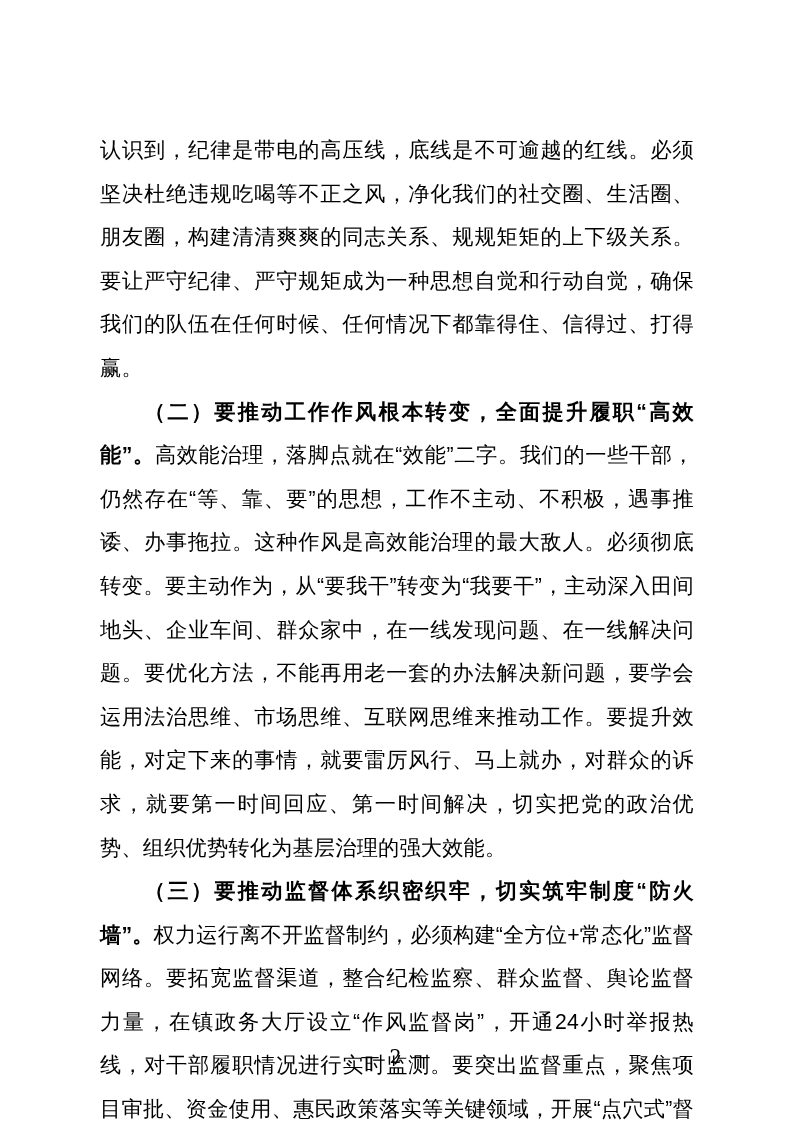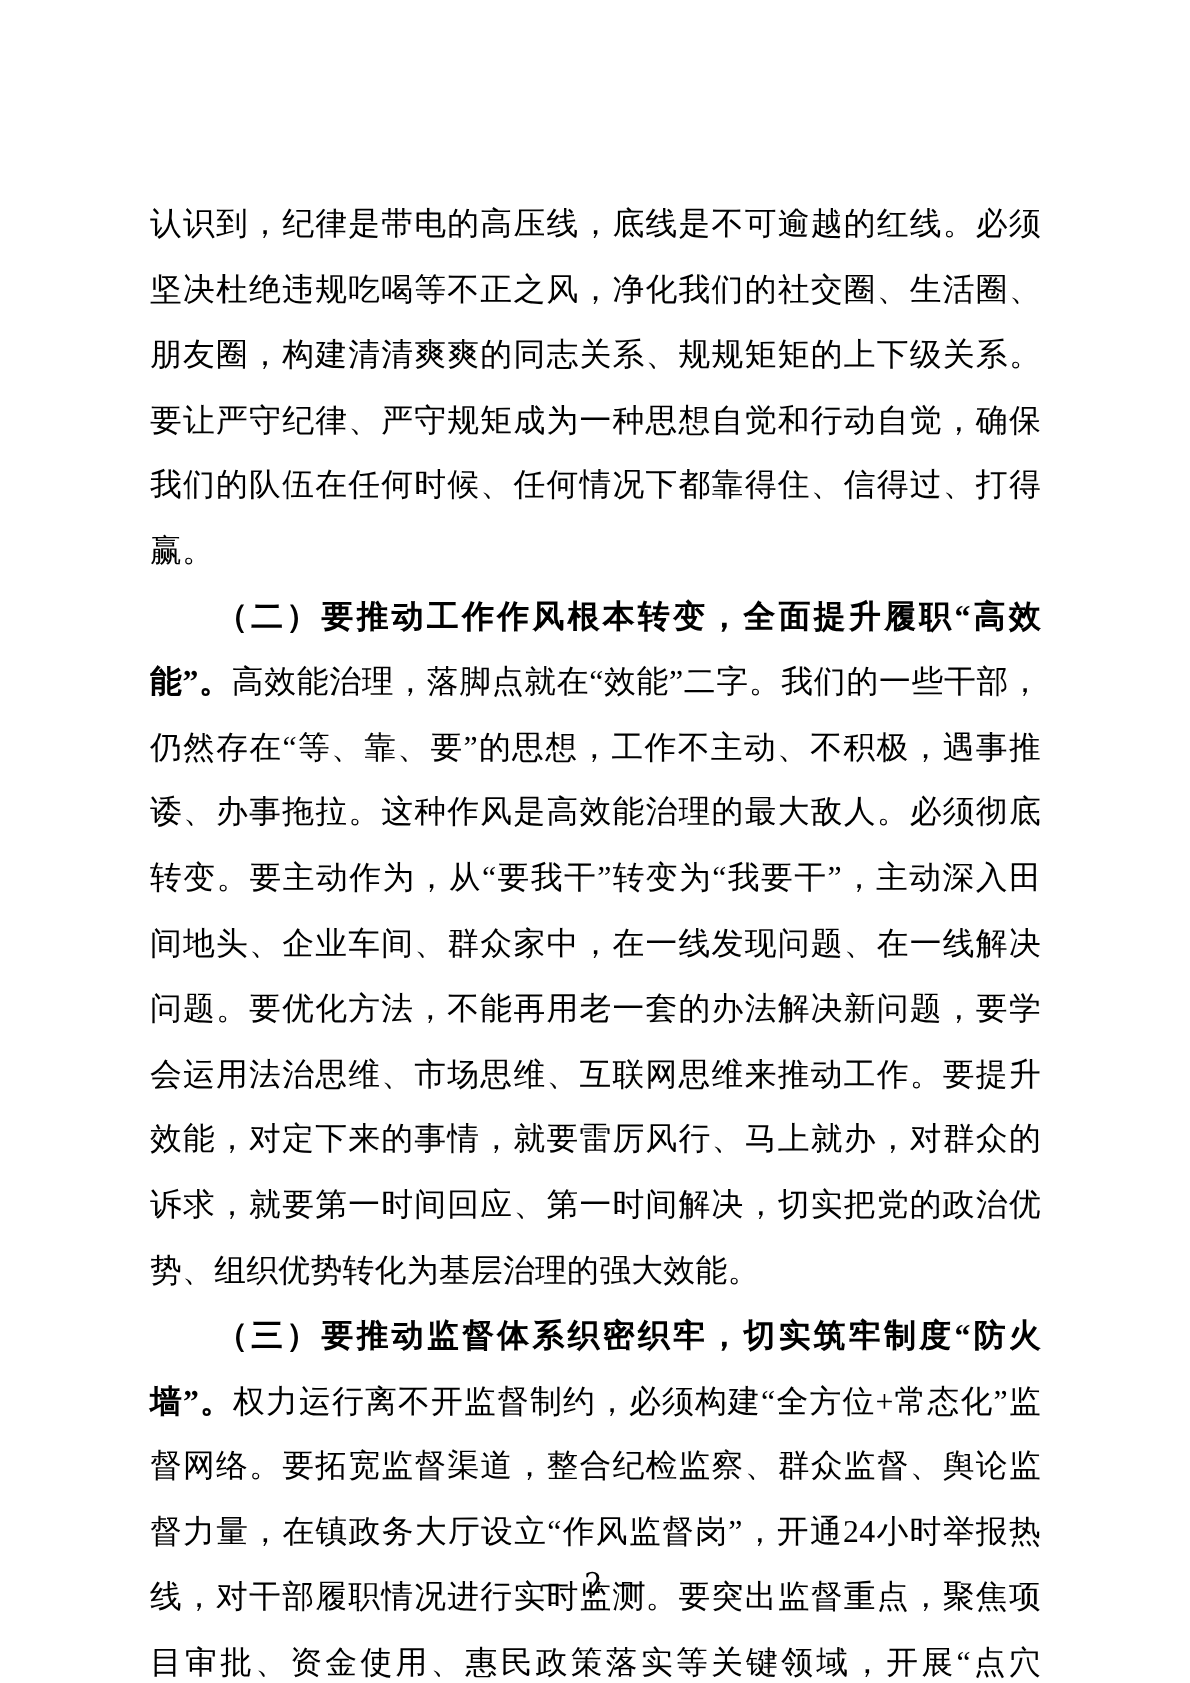--- a/index.html
+++ b/index.html
@@ -30,21 +30,21 @@
     top: 128px;
     width: 594px;
   }
   p {
     margin: 0;
     font-size: 21.2px;
     line-height: 43.6px;
     text-align: justify;
     text-justify: inter-ideograph;
     letter-spacing: 0.2px;
-    font-family: Liberation Serif, serif;
+    font-family: Liberation Sans, sans-serif;
   }
   p.indent {
     text-indent: 44px;
   }
   .bold-head {
     font-weight: bold;
   }
   .footer {
     position: absolute;
     left: 0;

